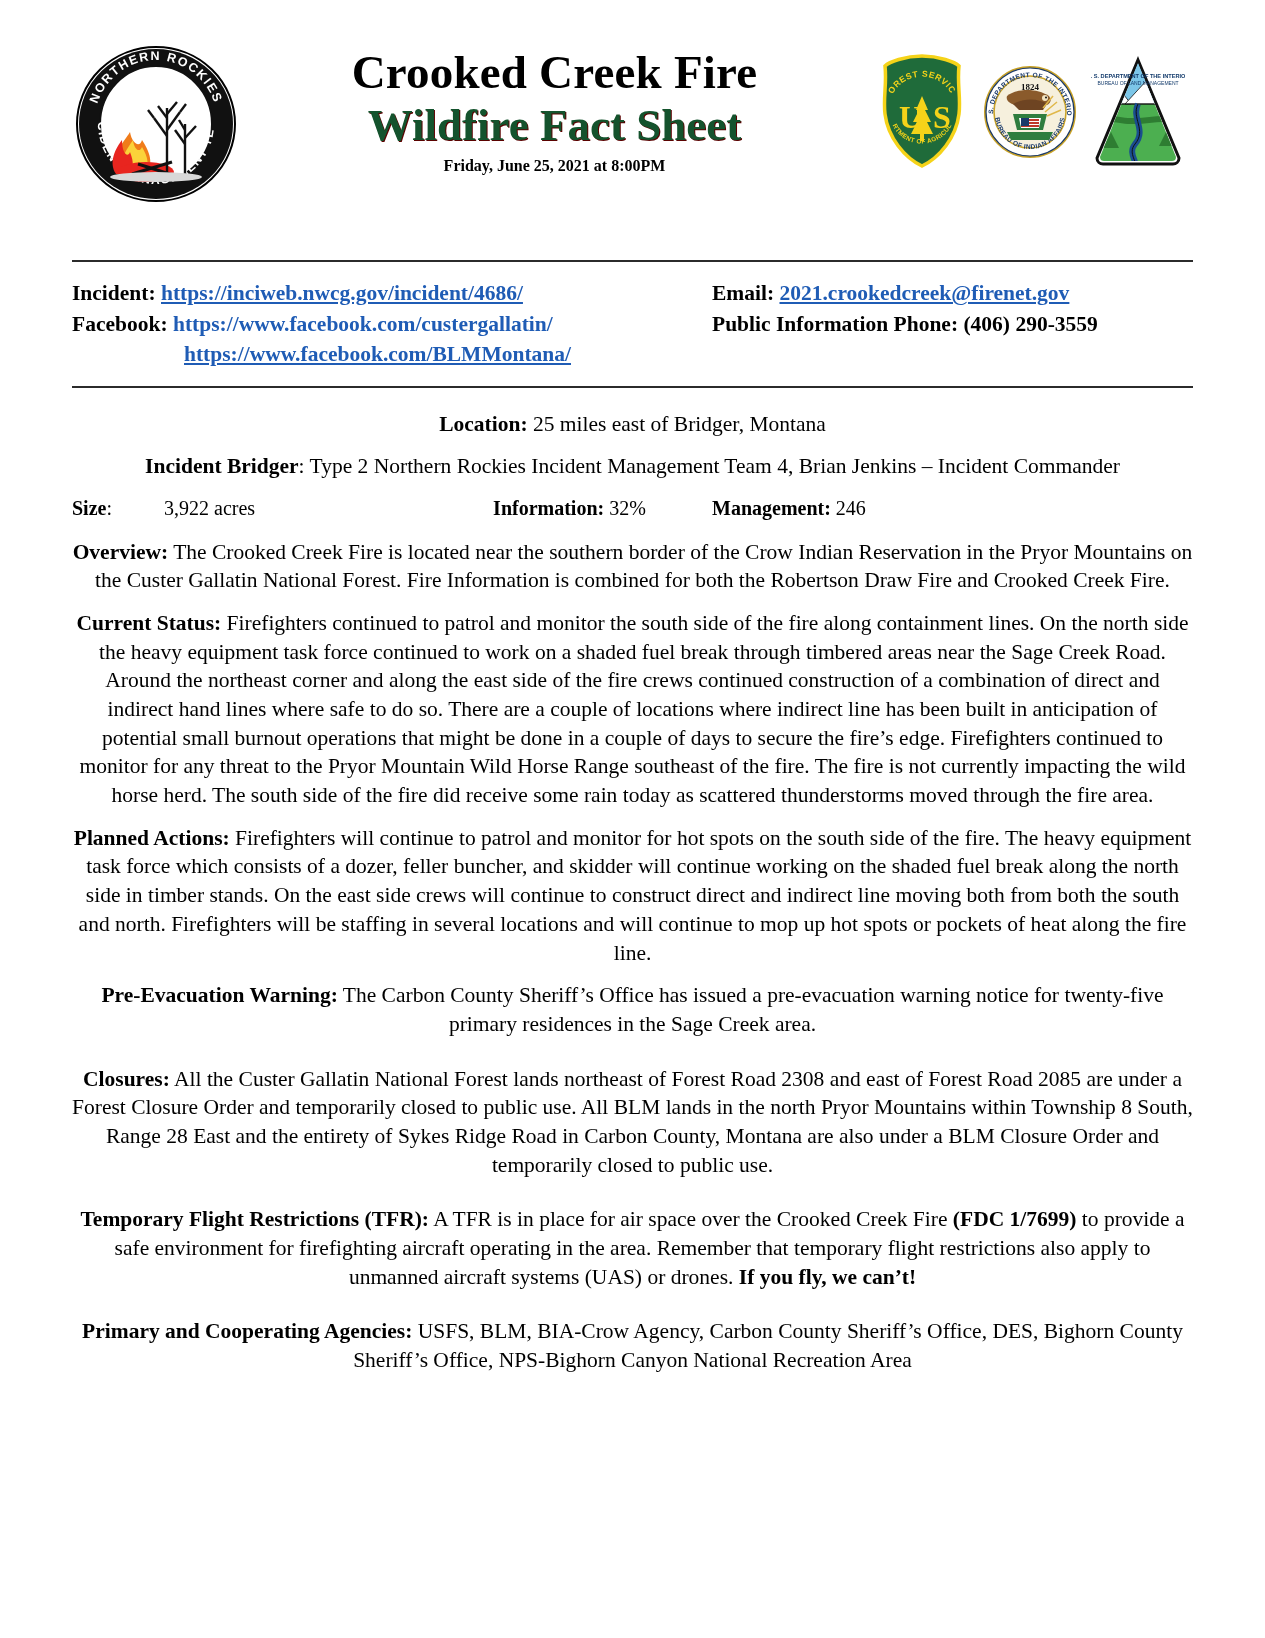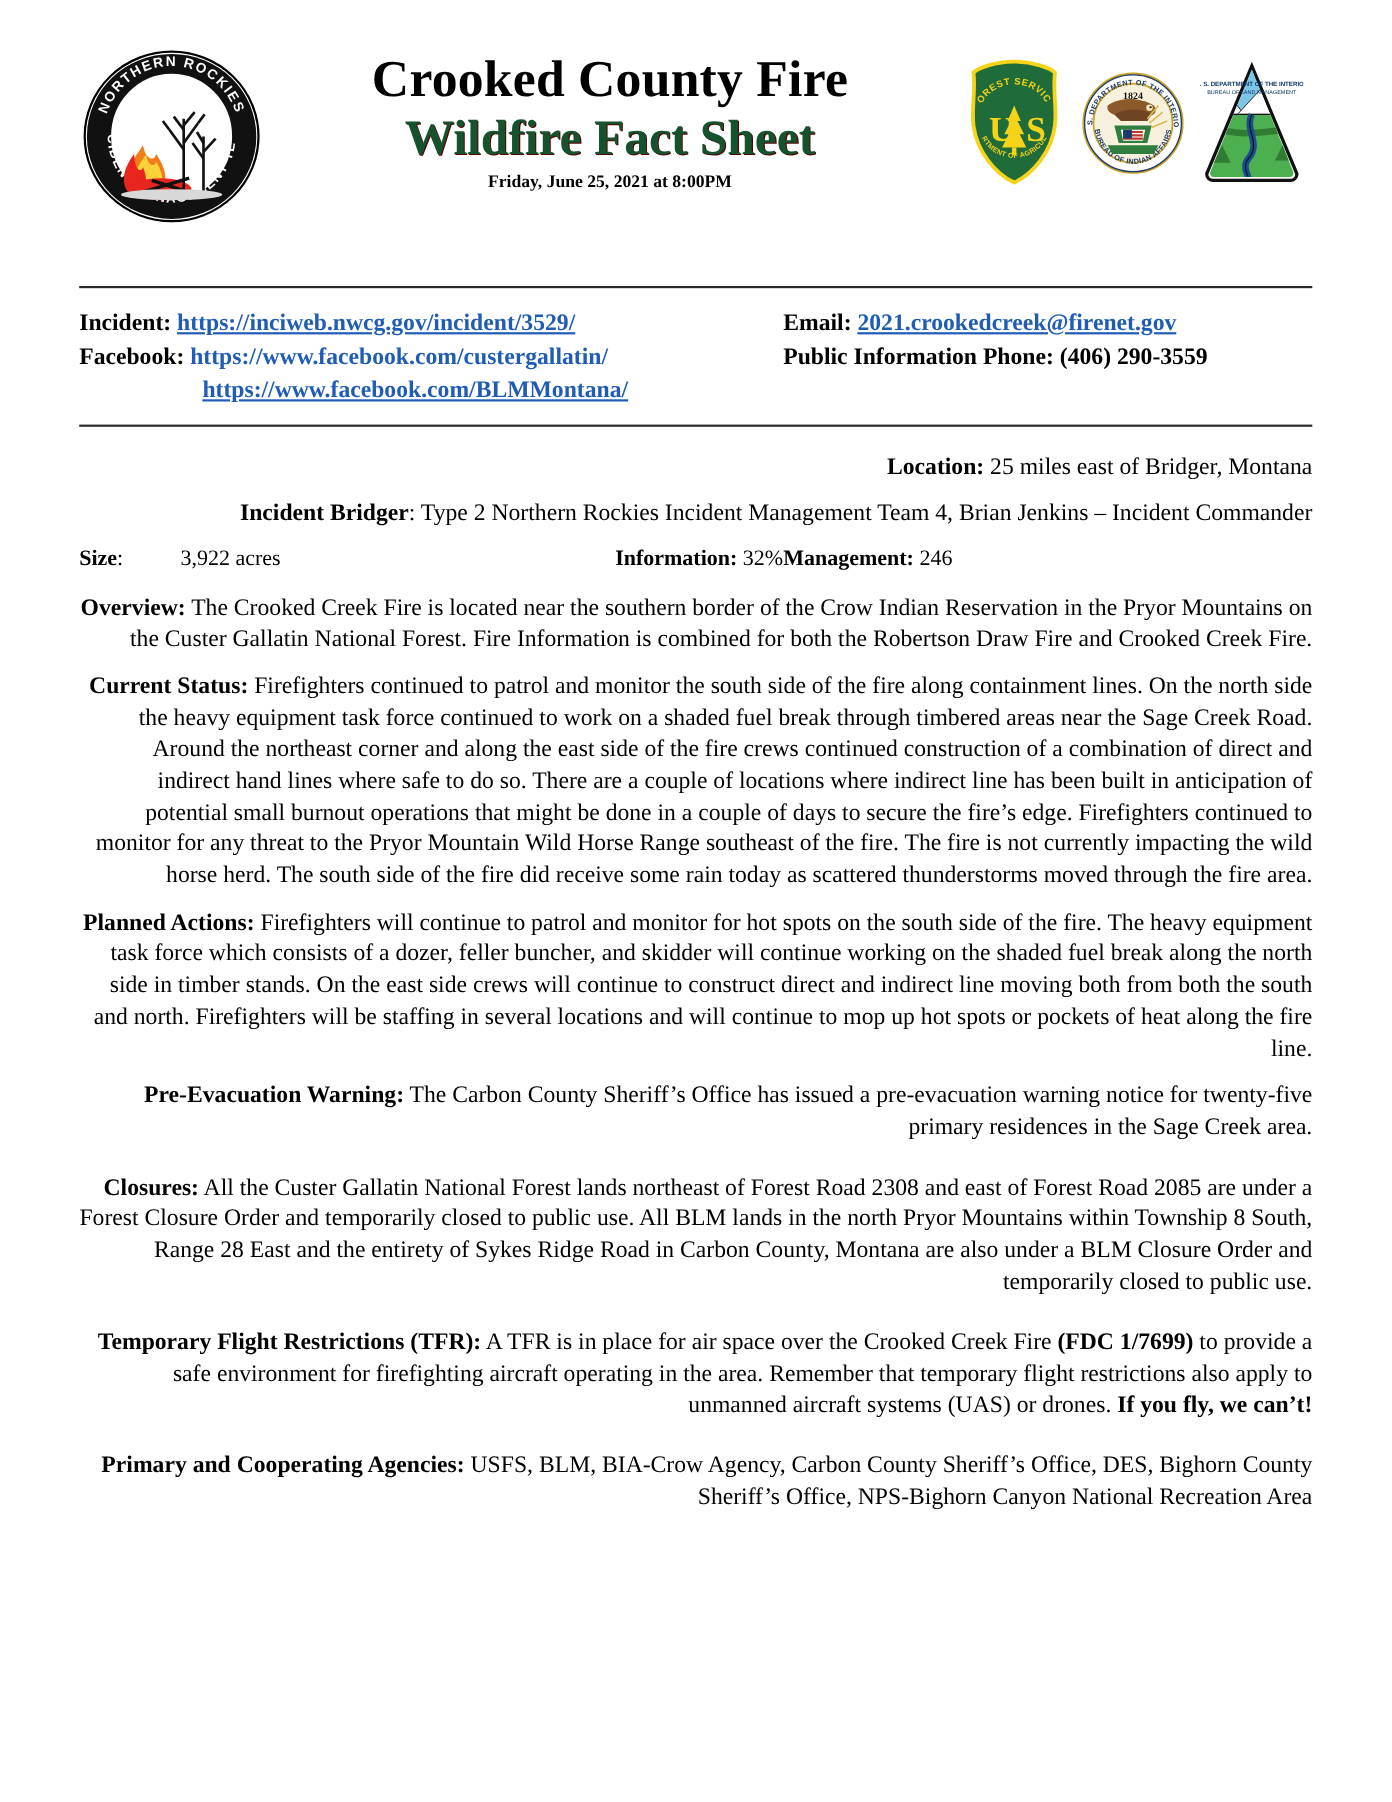--- a/index.html
+++ b/index.html
@@ -106,21 +106,21 @@
   }
   .link-plain { color: #1f5cb5; text-decoration: none; }
   .indented { padding-left: 112px; }
 
   
   .content {
     margin: 0 72px;
     padding-top: 22px;
     font-size: 21.5px;
     line-height: 1.335;
-    text-align: right;
+    text-align: center;
   }
   .para { margin: 0 0 14px 0; }
   .para.loose { margin-bottom: 26px; }
   .bold { font-weight: bold; }
 
   .stats-row {
     display: flex;
     margin: 0 0 16px 0;
     font-size: 20px;
   }
@@ -170,21 +170,21 @@
             <path d="M113 94 L124 82"></path>
           <path d="M113 86 L107 76"></path>
         </g>
         <path d="M60 130 L100 118" stroke="#111111" stroke-width="3" fill="none"></path>
         <path d="M66 120 L104 132" stroke="#111111" stroke-width="3" fill="none"></path>
         <ellipse cx="84" cy="133" rx="46" ry="5" fill="#d8d8d8"></ellipse>
       </svg>
     </div>
 
     <div class="title-block">
-      <div class="fire-title">Crooked County Fire</div>
+      <div class="fire-title">Crooked Creek Fire</div>
       <div class="fact-sheet">Wildfire Fact Sheet</div>
       <div class="date-line">Friday, June 25, 2021 at 8:00PM</div>
     </div>
 
     <div class="agency-logos">
 
       <div class="agency-logo">
         <svg viewBox="0 0 94 118" width="94" height="118">
           <path d="M47 4 C 30 4, 14 10, 10 14 C 12 32, 8 46, 10 62 C 13 86, 30 106, 47 114 C 64 106, 81 86, 84 62 C 86 46, 82 32, 84 14 C 80 10, 64 4, 47 4 Z" fill="#1f6b3a" stroke="#f5d319" stroke-width="3.5"></path>
           <defs>
@@ -258,21 +258,21 @@
 
     </div>
   </div>
 
   <div class="rule rule-top"></div>
 
   <div class="contact">
     <div class="contact-row">
       <div class="contact-left">
         <span class="lbl">Incident:</span>
-        <span class="link">https://inciweb.nwcg.gov/incident/3529/</span>
+        <span class="link">https://inciweb.nwcg.gov/incident/4686/</span>
       </div>
       <div class="contact-right">
         <span class="lbl">Email:</span>
         <span class="link">2021.crookedcreek@firenet.gov</span>
       </div>
     </div>
     <div class="contact-row">
       <div class="contact-left">
         <span class="lbl">Facebook:</span>
         <span class="link-plain">https://www.facebook.com/custergallatin/</span>

